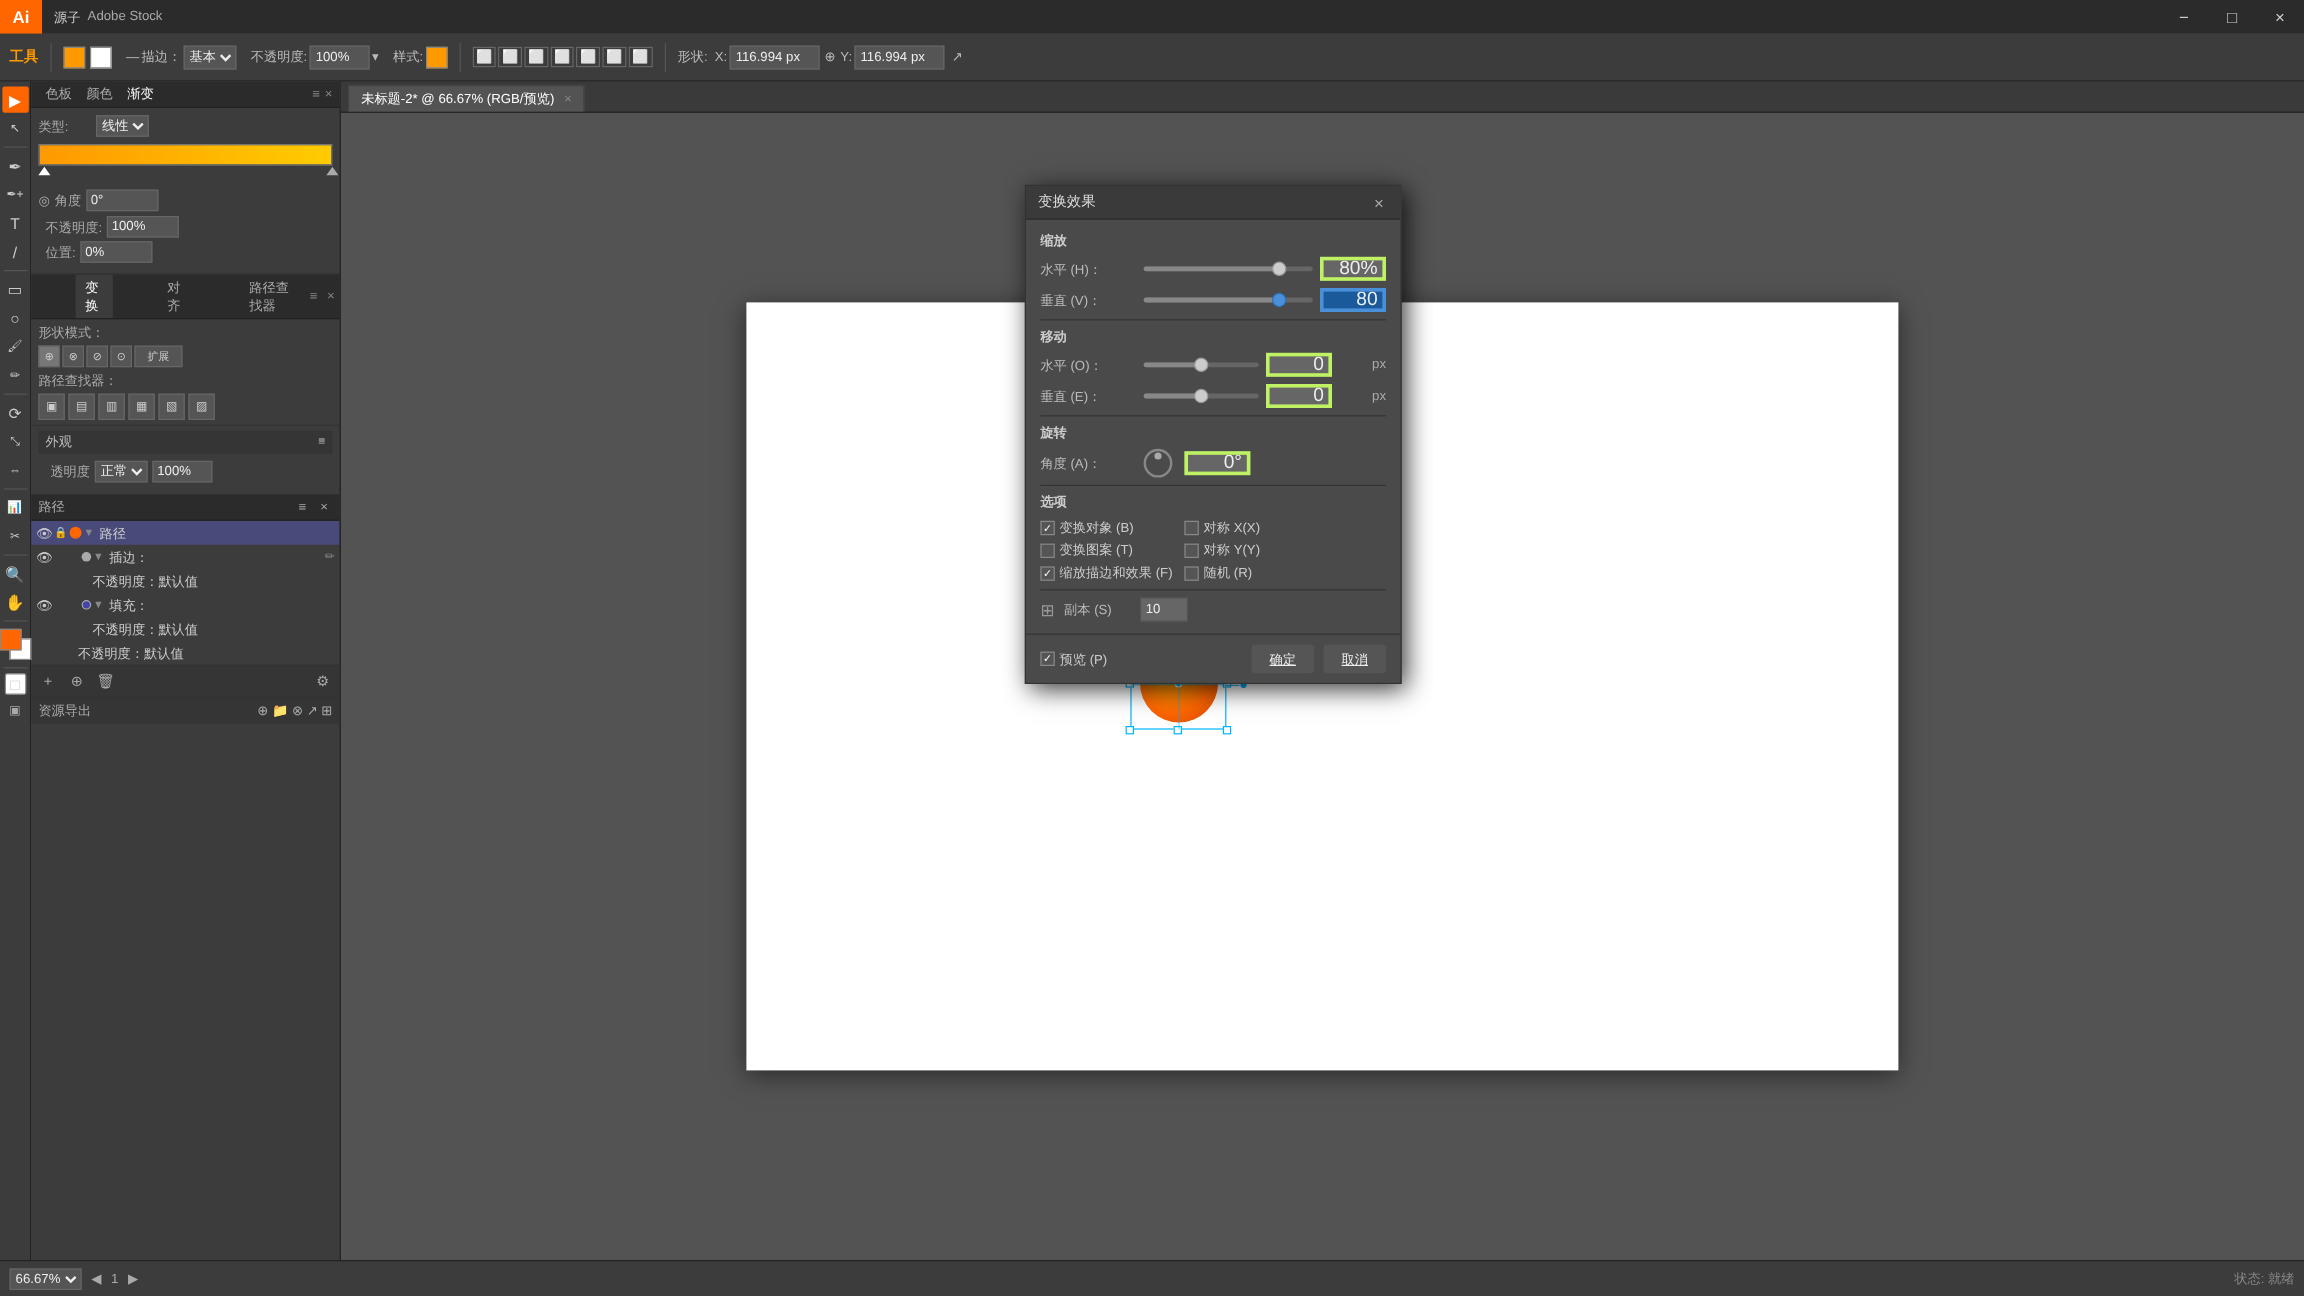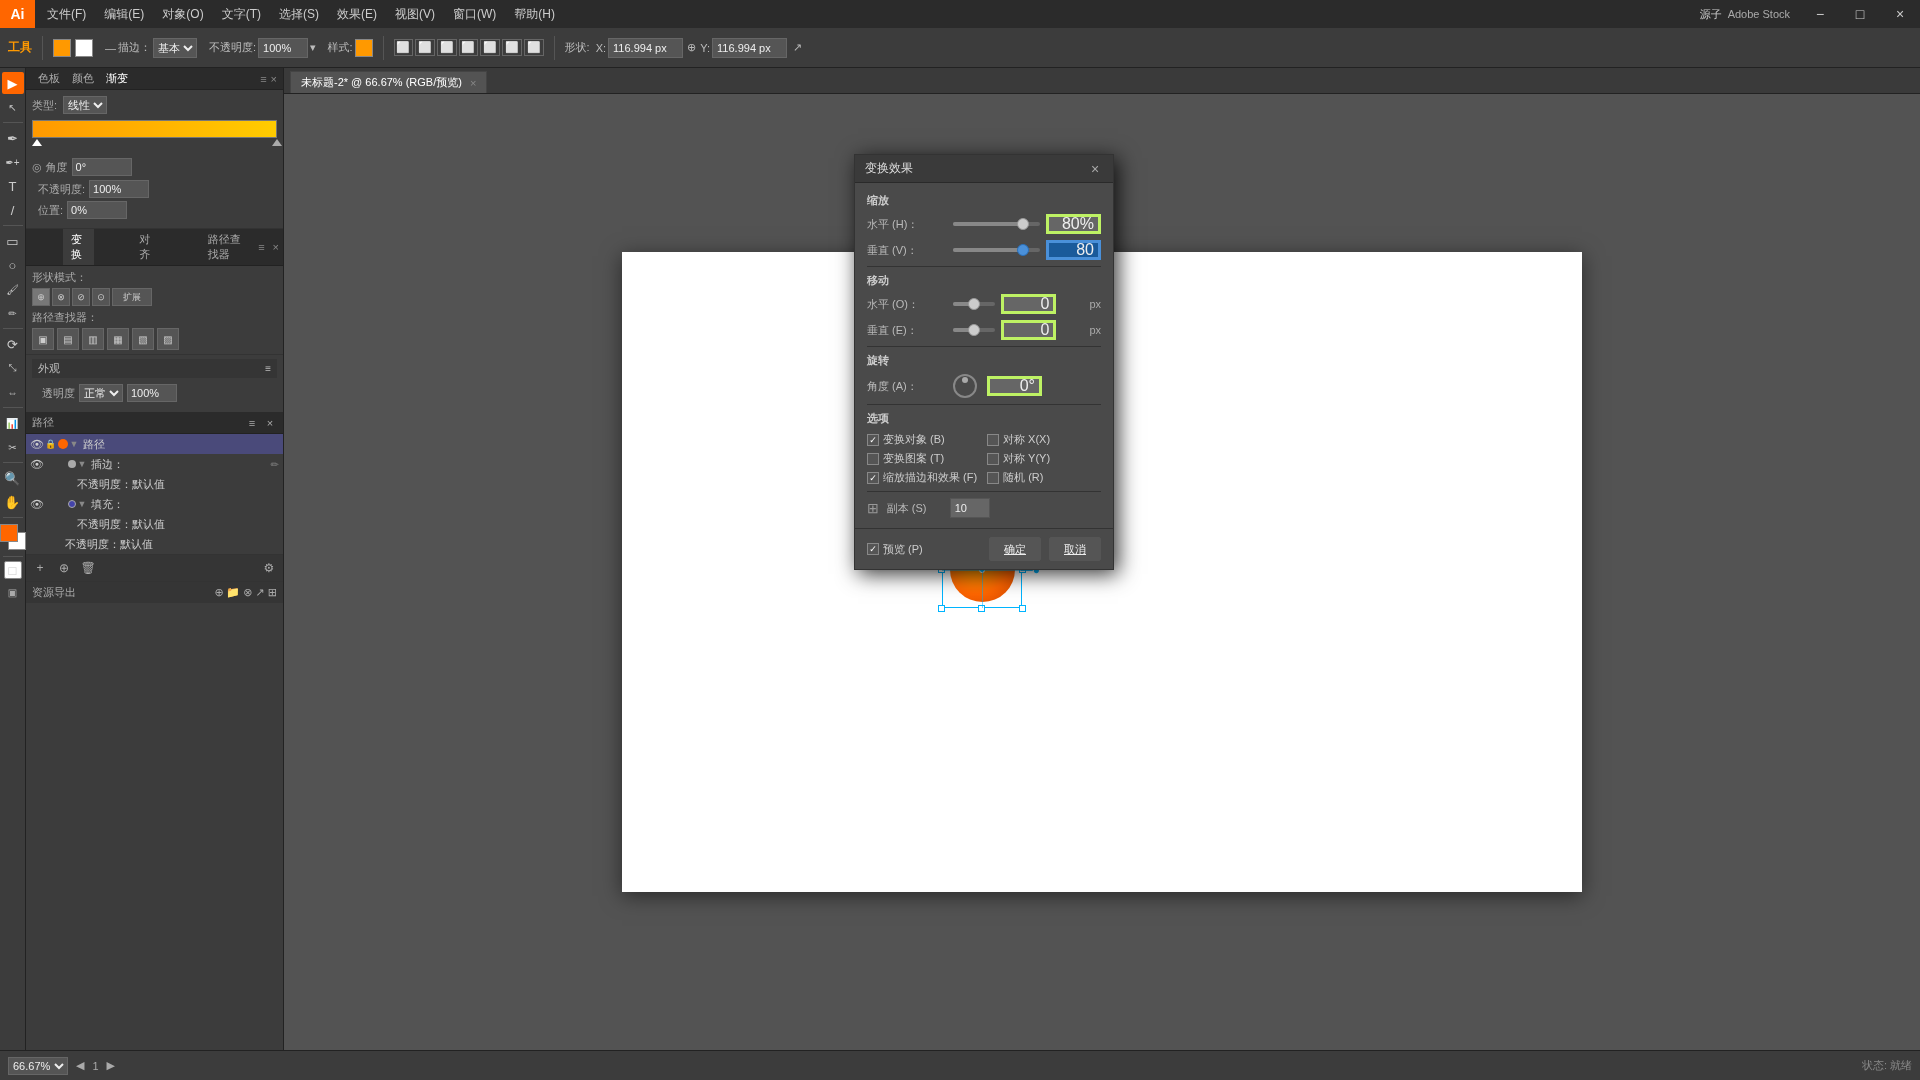--- a/index.html
+++ b/index.html
@@ -68,21 +68,21 @@
       position: absolute; top: 5px; left: 8px;
       width: 65px; height: 65px;
       background: radial-gradient(circle at 40% 35%, #ffaa00, #ff6600 60%, #cc4400);
       border-radius: 50%;
     }
     .anchor-point { position: absolute; width: 6px; height: 6px; background: #00b4ff; border: 1px solid #fff; border-radius: 50%; top: 50%; left: 50%; transform: translate(-50%, -50%); }
     
     
     #transform-dialog {
       position: absolute; top: 60px; left: 570px;
-      width: 260px; background: #4a4a4a; border: 1px solid #333;
+      width: 314px; background: #4a4a4a; border: 1px solid #333;
       box-shadow: 4px 4px 20px rgba(0,0,0,0.8); z-index: 200;
     }
     #dialog-titlebar {
       background: #3a3a3a; padding: 5px 10px; display: flex; align-items: center;
       justify-content: space-between; cursor: move; border-bottom: 1px solid #2a2a2a;
     }
     #dialog-title { color: #ddd; font-size: 12px; font-weight: normal; }
     #dialog-close-btn { color: #aaa; cursor: pointer; font-size: 14px; width: 16px; height: 16px; display: flex; align-items: center; justify-content: center; }
     #dialog-body { padding: 10px 12px; }
     .dialog-section-label { color: #ccc; font-size: 11px; margin-bottom: 6px; font-weight: bold; }
@@ -185,31 +185,20 @@
 
     input[type=text], input[type=number] { outline: none; }
 
     .canvas-tab-bar { height: 26px; background: #3a3a3a; display: flex; align-items: flex-end; padding: 0 6px; border-bottom: 1px solid #222; }
   </style>
 </head>
 <body>
 
 <div id="titlebar">
   <div id="app-logo">Ai</div>
-  <div id="menu-bar">
-    <span class="menu-item">文件(F)</span>
-    <span class="menu-item">编辑(E)</span>
-    <span class="menu-item">对象(O)</span>
-    <span class="menu-item">文字(T)</span>
-    <span class="menu-item">选择(S)</span>
-    <span class="menu-item">效果(E)</span>
-    <span class="menu-item">视图(V)</span>
-    <span class="menu-item">窗口(W)</span>
-    <span class="menu-item">帮助(H)</span>
-  </div>
   <div id="user-area">
     <span>源子</span>
     <span style="color:#aaa; cursor:pointer;">Adobe Stock</span>
   </div>
   <div id="window-controls">
     <span class="win-btn">−</span>
     <span class="win-btn">□</span>
     <span class="win-btn close">×</span>
   </div>
 </div>
@@ -308,21 +297,21 @@
 
       <div id="color-panel-header">
         <span class="panel-header-tab">色板</span>
         <span class="panel-header-tab">颜色</span>
         <span class="panel-header-tab active">渐变</span>
         <span style="margin-left:auto; color:#888; cursor:pointer; font-size:11px;">≡</span>
         <span style="color:#888; cursor:pointer; font-size:11px; margin-left:4px;">×</span>
       </div>
 
       <div id="gradient-editor">
-        <div style="display:flex; align-items:center; gap:6px; margin-bottom:6px;">
+        <div style="display:flex; align-items:center; gap:23px; margin-bottom:6px;">
           <span style="font-size:11px; color:#aaa;">类型:</span>
           <select class="select-control">
             <option>线性</option>
             <option>径向</option>
           </select>
         </div>
 
         <div class="gradient-bar-container">
           <div style="height:18px; background:linear-gradient(to right, #ff9900, #ffcc00); border:1px solid #777; cursor:pointer;"></div>
           <div style="position:relative; height:10px;">

